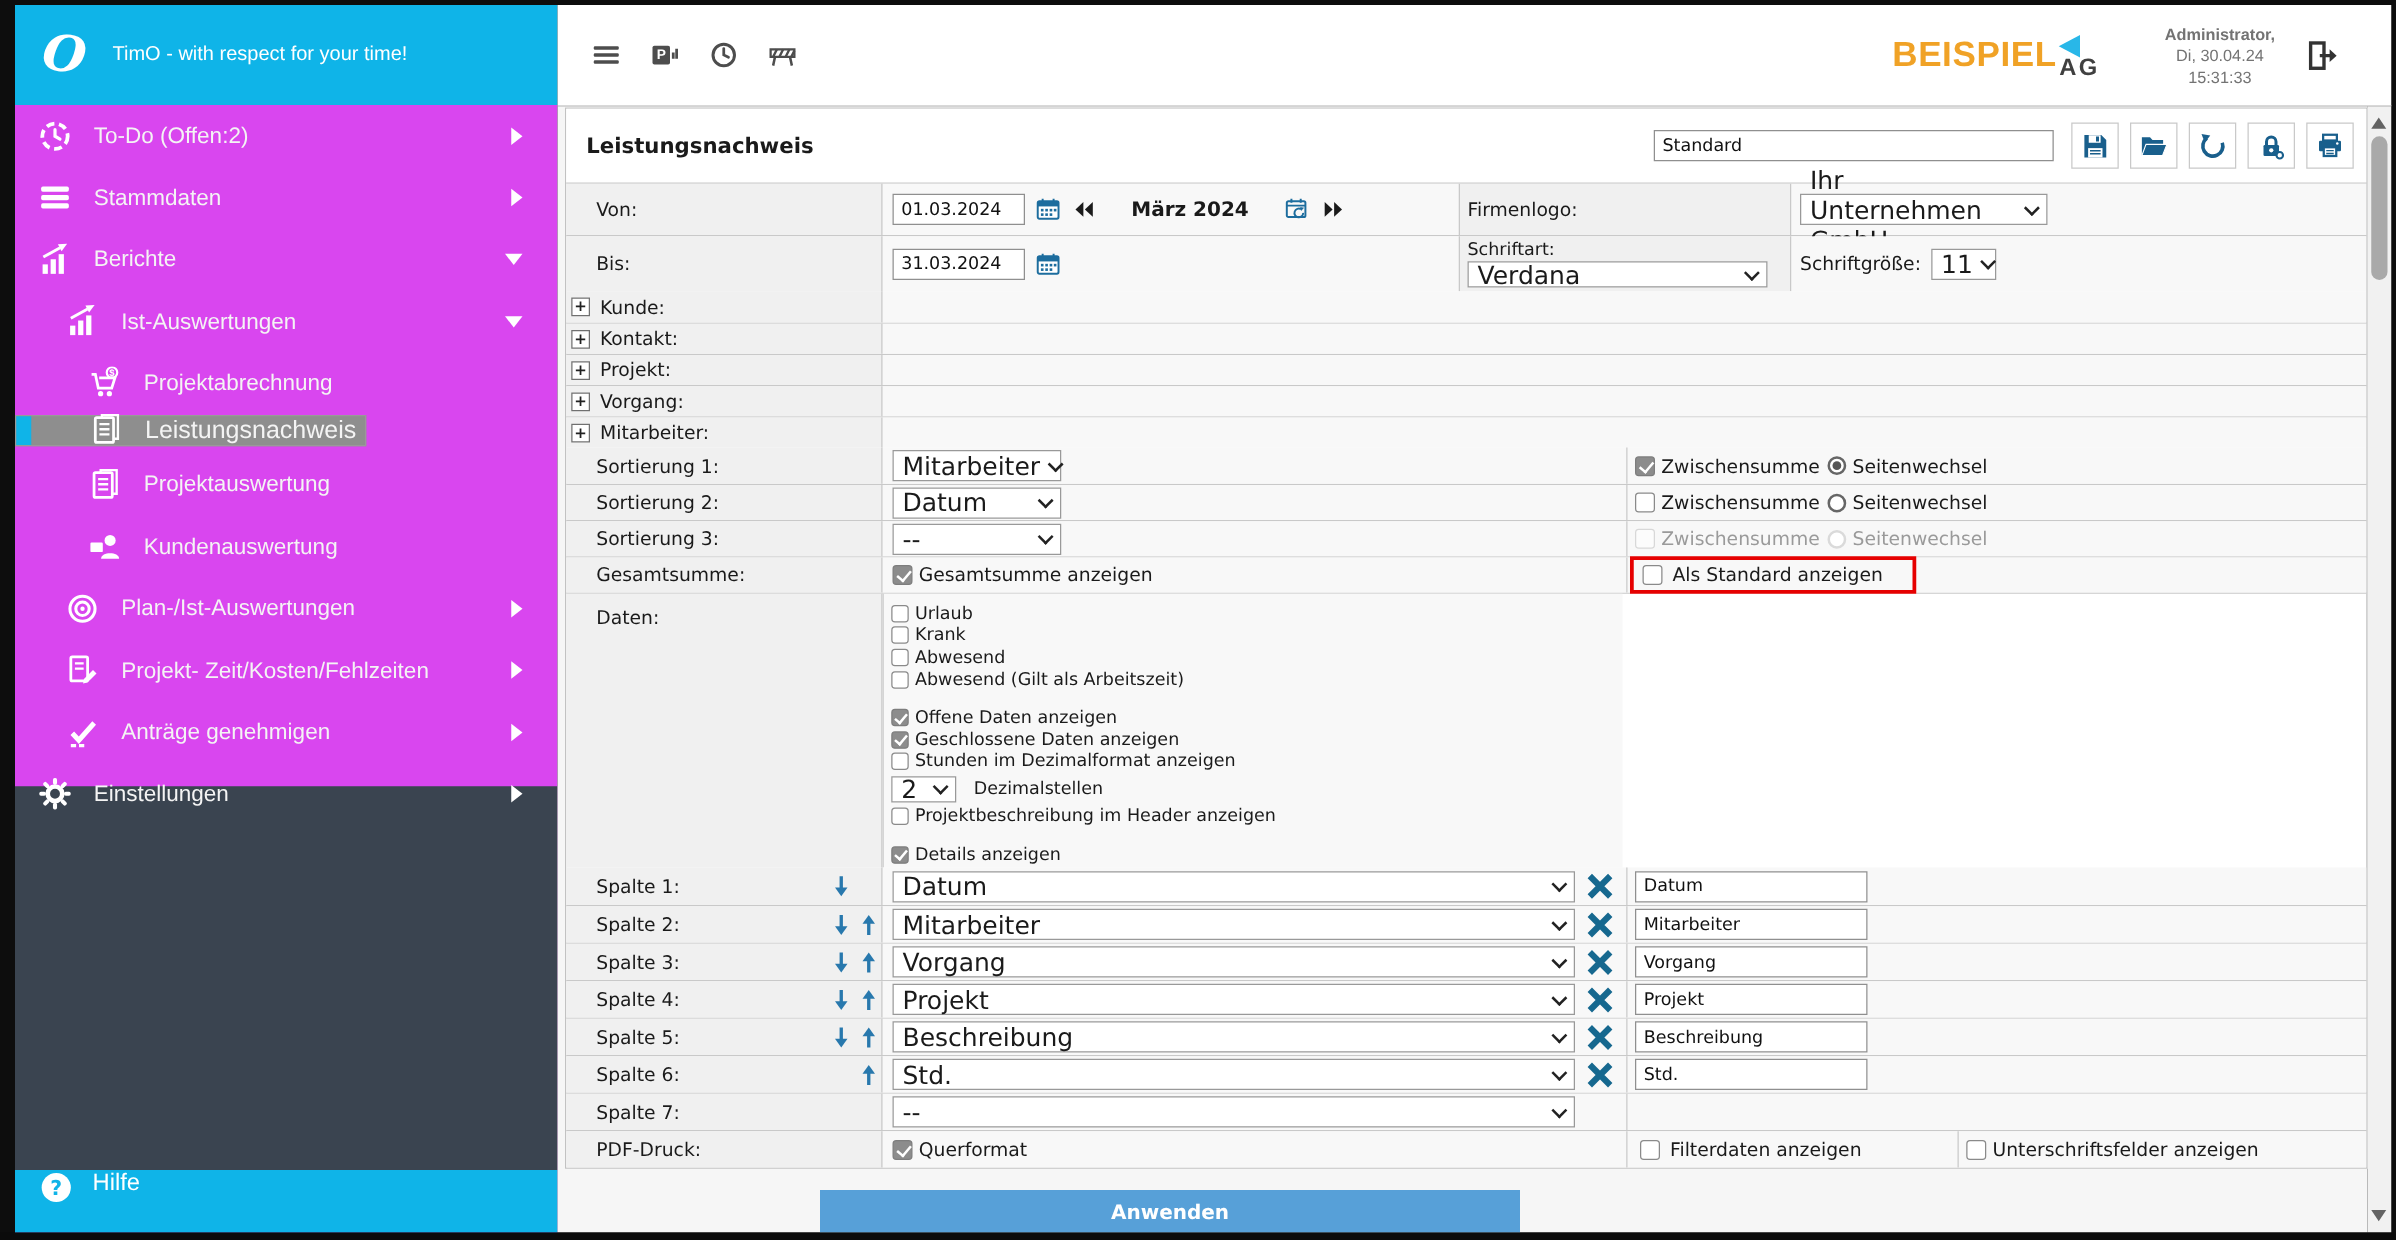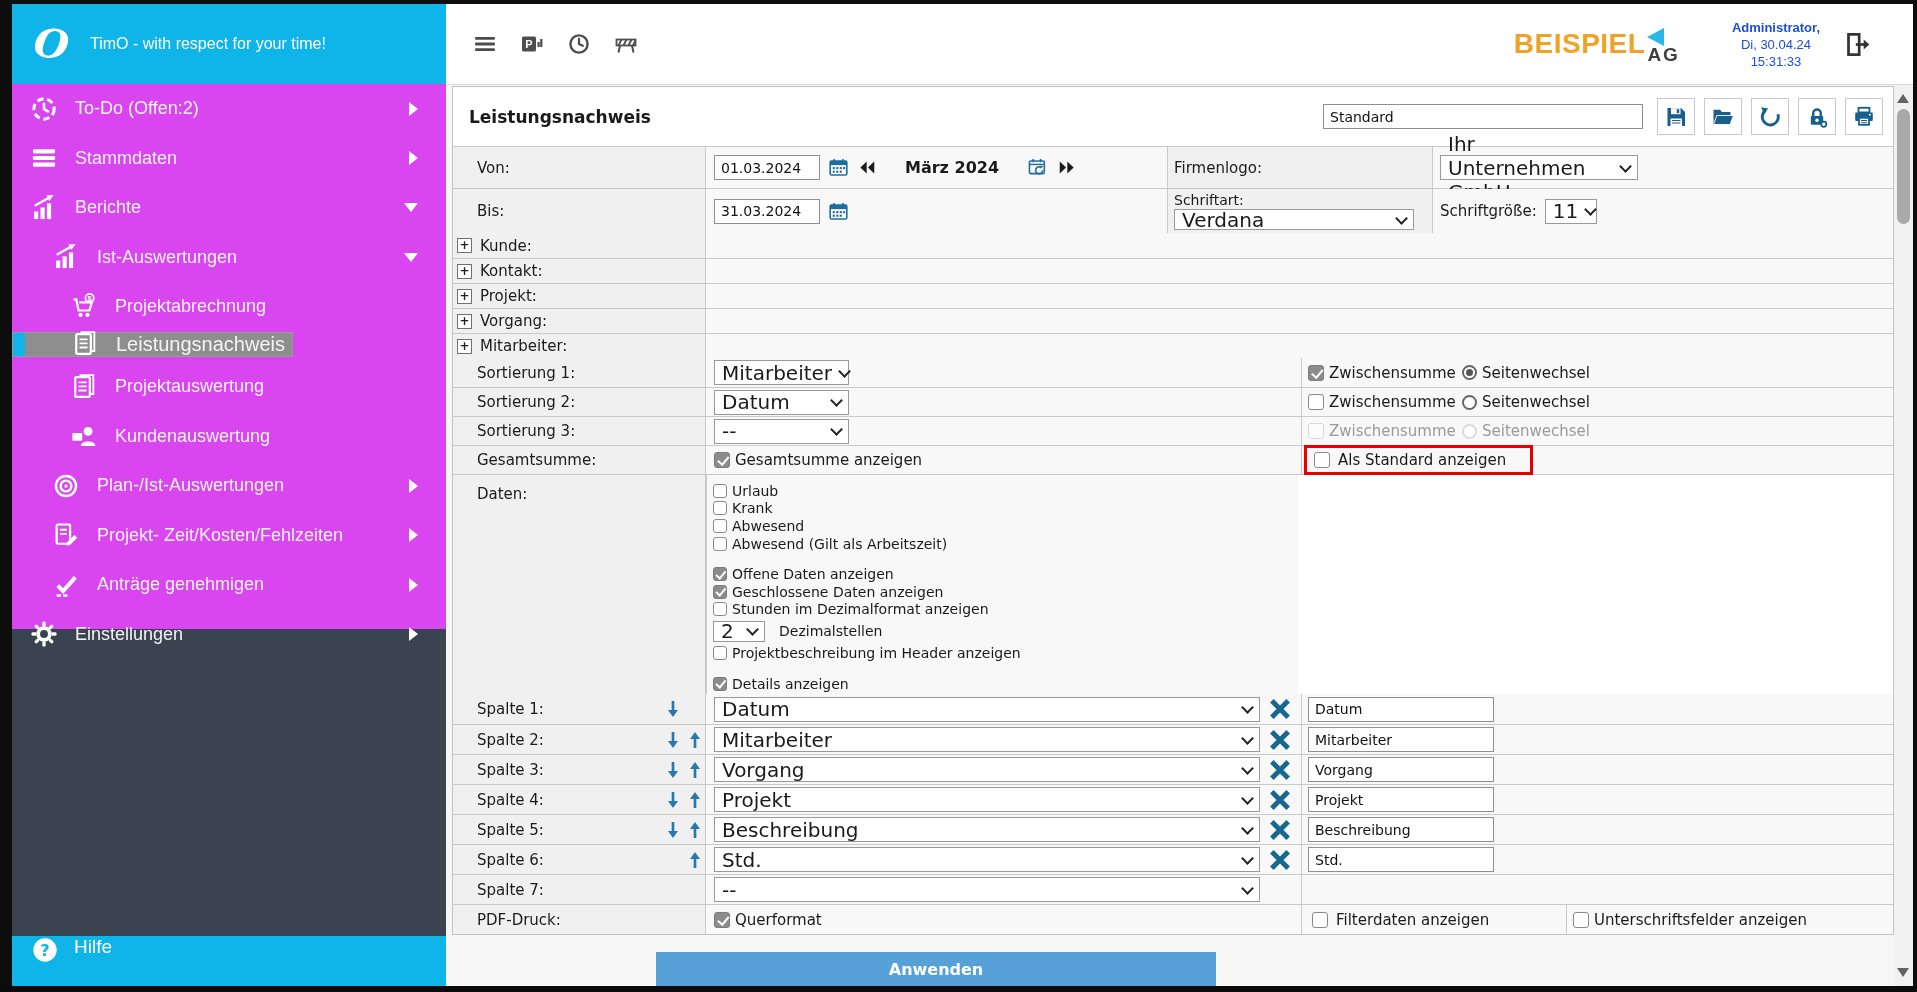--- a/index.html
+++ b/index.html
@@ -14,21 +14,21 @@
   .topbar{position:absolute;left:446px;top:4px;width:1467px;height:81px;background:#fff;
           border-bottom:1px solid #d8d8d8;display:flex;align-items:center;box-sizing:border-box;}
   .tb-icons{display:flex;gap:23px;padding-left:27px;align-items:center;}
   .tb-ic{width:24px;height:24px;color:#4d4d4d;cursor:pointer;}
   .brand{margin-left:auto;display:flex;align-items:center;}
   .brand-text{font-size:28px;font-weight:bold;color:#f0a226;letter-spacing:.5px;}
   .brand-mark{display:flex;flex-direction:column;align-items:flex-start;margin-left:2px;margin-top:6px;}
   .brand-tri{width:0;height:0;border-right:17px solid #29b7e8;border-top:9px solid transparent;
              border-bottom:9px solid transparent;}
   .brand-ag{font-size:19px;font-weight:bold;color:#404040;letter-spacing:2px;margin-top:-2px;}
-  .userbox{margin-left:52px;text-align:center;font-size:13px;line-height:17px;color:#1d4ed8;}
+  .userbox{margin-left:52px;text-align:center;font-size:13px;line-height:17px;color:#737373;}
   .userbox .uname{font-weight:bold;}
   .logout{width:27px;height:27px;color:#333;margin-left:24px;margin-right:42px;cursor:pointer;}
   
   .sidebar{position:absolute;left:12px;top:84px;width:434px;height:902px;background:#d946ef;}
   .menu-lower{position:absolute;left:0;top:545px;width:434px;bottom:50px;background:#3a4450;}
   .mitem{height:49.5px;display:flex;align-items:center;color:#f4f4f4;font-size:18px;cursor:pointer;
          position:relative;}
   .mitem .micon{width:28px;height:28px;flex:none;color:#fff;}
   .mitem .mlabel{margin-left:17px;white-space:nowrap;}
   .mitem.lv0{padding-left:18px;} .mitem.lv1{padding-left:40px;} .mitem.lv2{padding-left:58px;}

